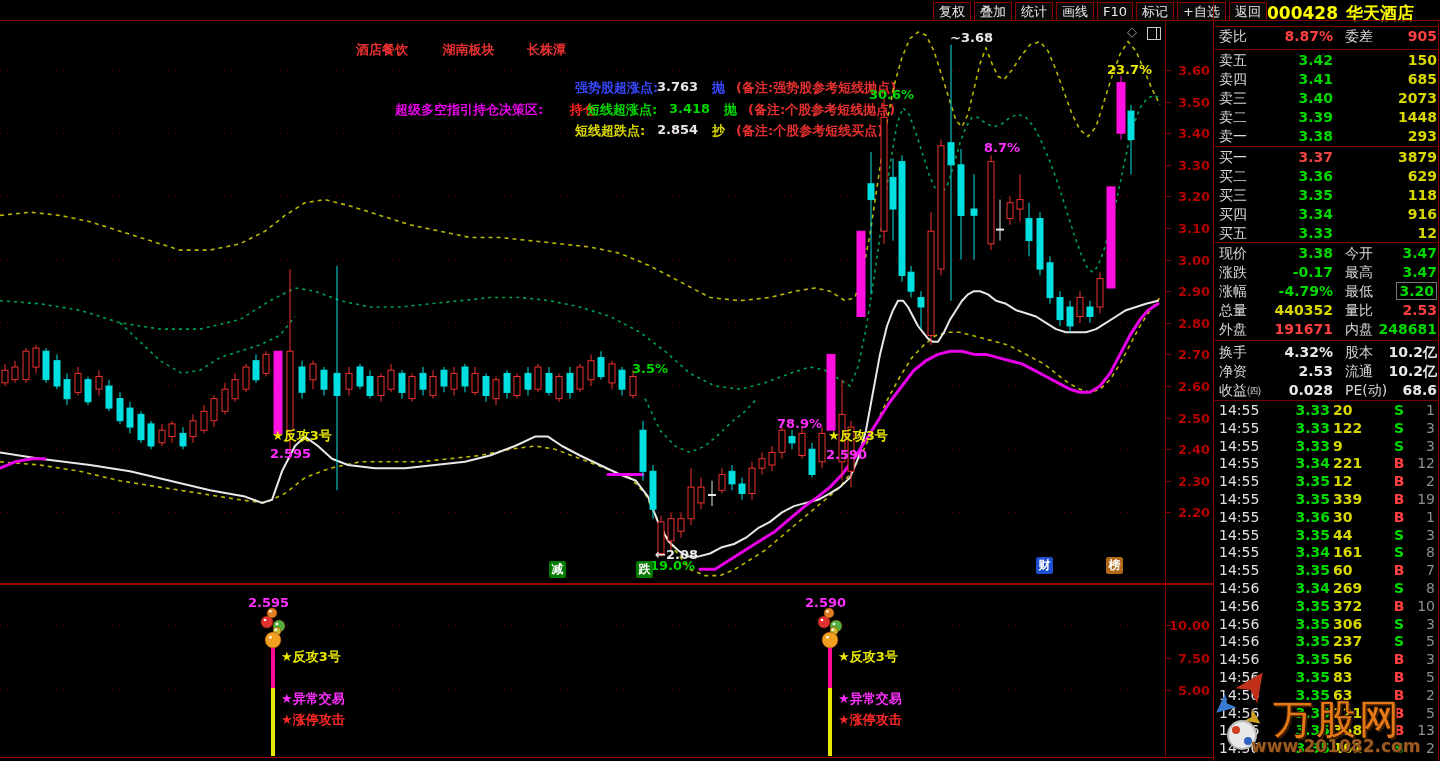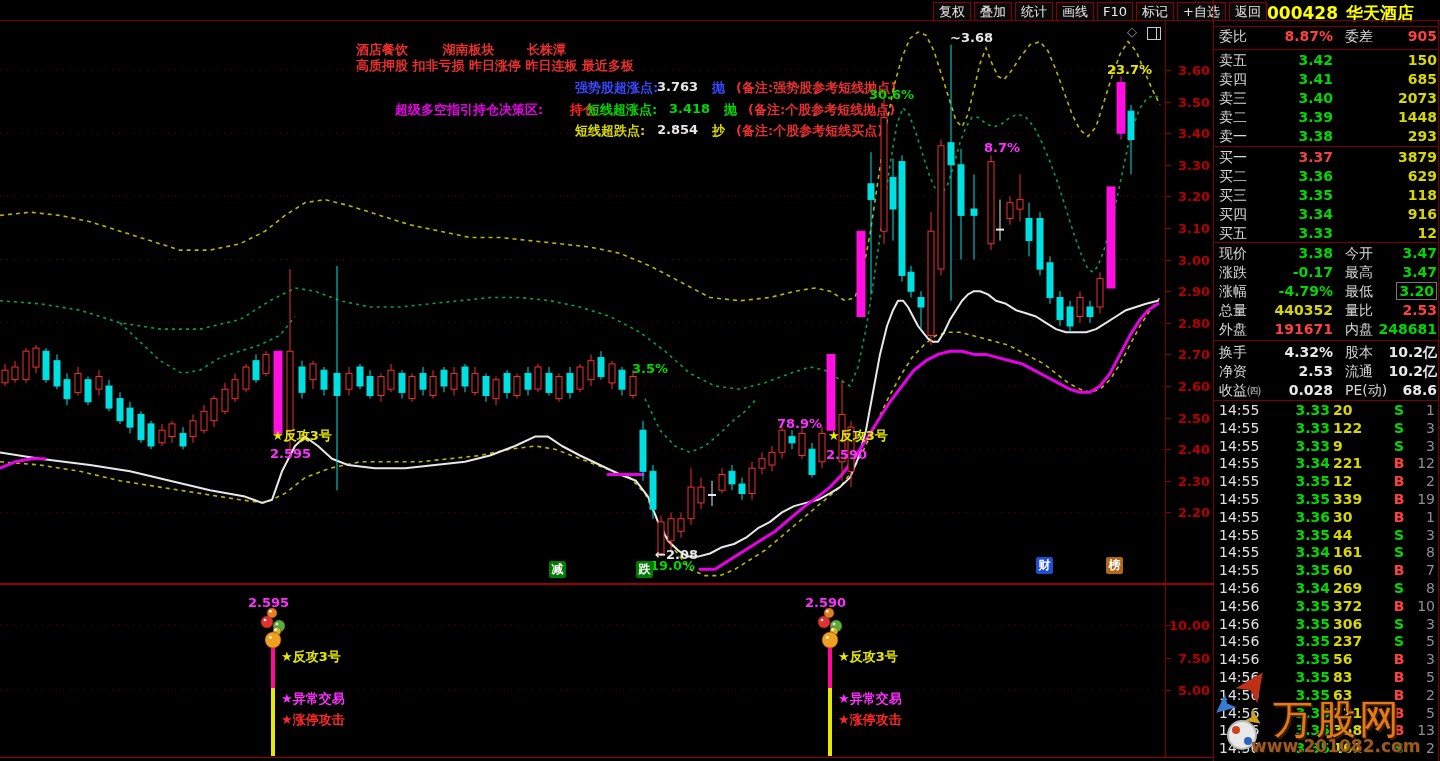--- a/index.html
+++ b/index.html
@@ -338,21 +338,20 @@
     </svg>
 
   <div id="icon-diamond">◇</div>
   <div id="icon-window"></div>
 
   <div class="tagline" style="left:356px;top:41px;">
     <span>酒店餐饮</span>
     <span style="margin-left:30px;">湖南板块</span>
     <span style="margin-left:28px;">长株潭</span>
   </div>
-  <div class="tagline" style="left:356px;top:57px;">高质押股 扣非亏损 昨日涨停 昨日连板 最近多板</div>
 
   <div class="lv-row" style="left:395px;top:101px;">
     <span style="color:#e800e8;">超级多空指引持仓决策区:</span>
     <span style="color:#ff2020;margin-left:22px;">持仓</span>
   </div>
 
   <div id="levels">
       <div class="lv-row" style="left: 575px; top: 79px; width: 600px; height: 14px;">
         <span class="lv-label" style="color:#3848ff">强势股超涨点:</span>
         <span class="lv-value" style="color:#e8e8e8">3.763</span>

